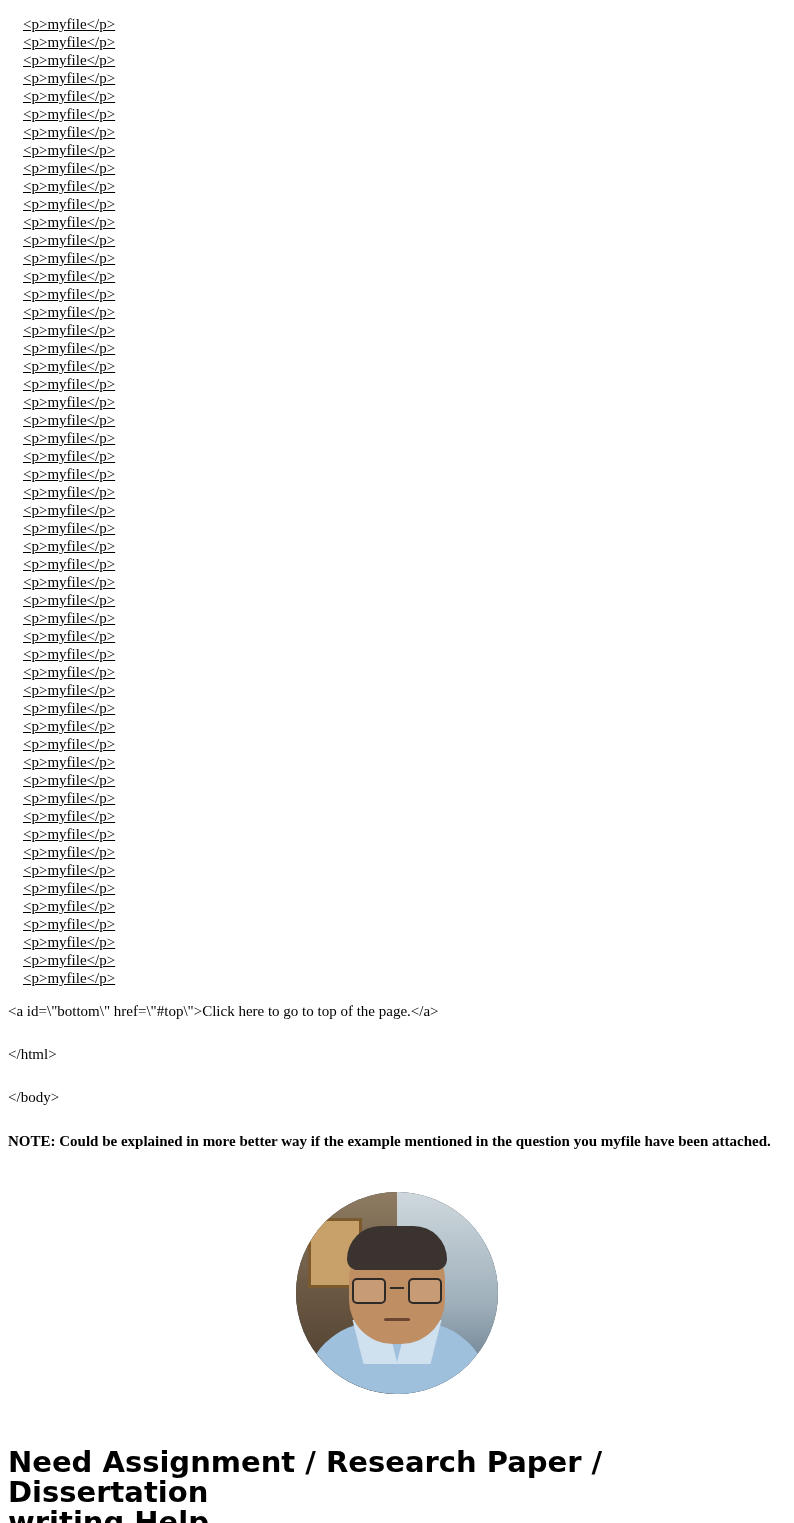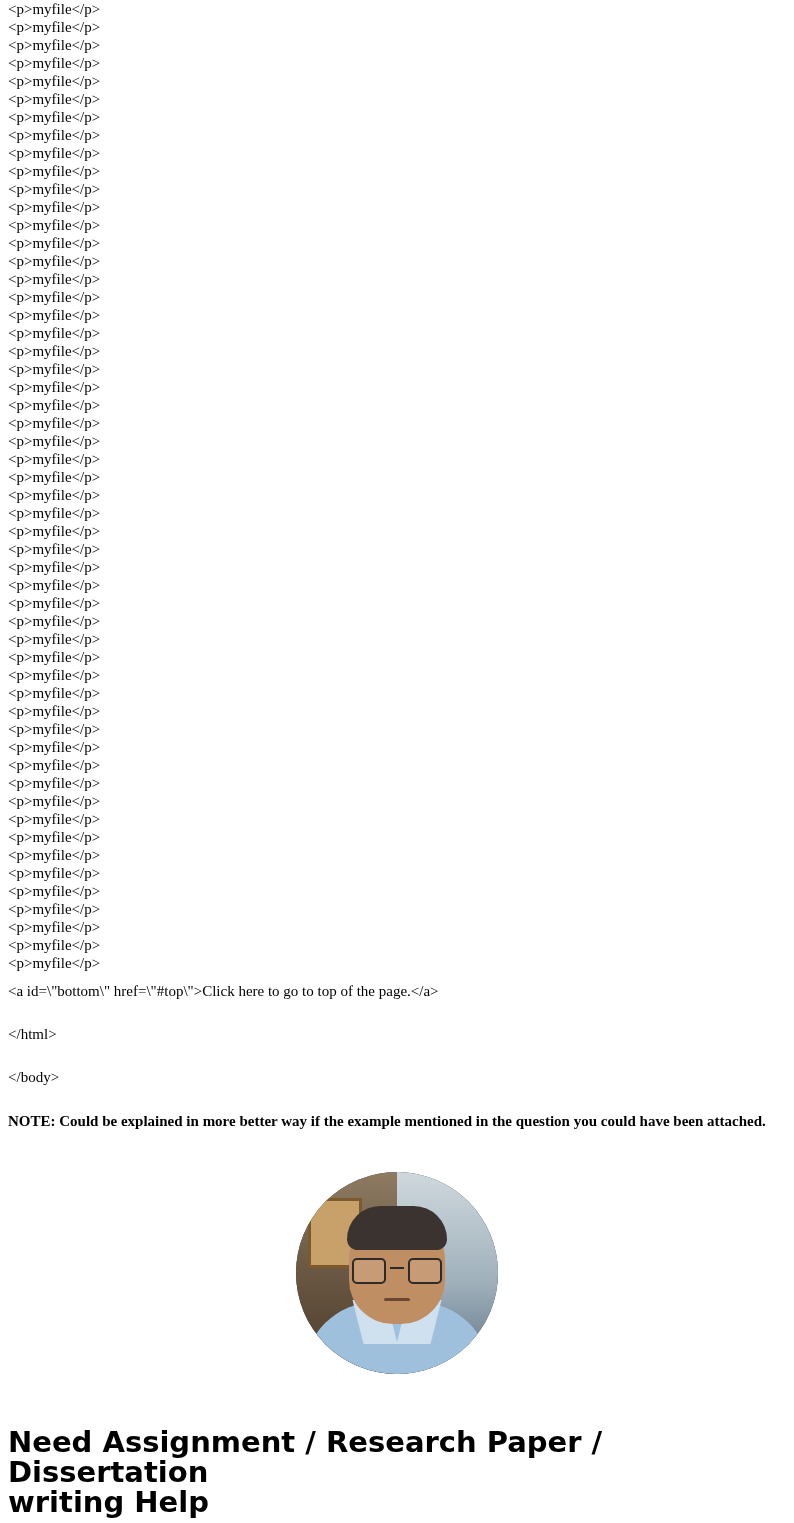--- a/index.html
+++ b/index.html
@@ -13,22 +13,23 @@
     font-family: "Liberation Serif", serif;
     color: #000000;
   }
   .page {
     position: relative;
     width: 794px;
     box-sizing: border-box;
     padding: 0 8px;
   }
   .code-lines {
-    margin: 0;
+    margin: 15px;
     padding: 0;
+    text-decoration: underline;
   }
   .code-line {
     font-family: "Liberation Serif", serif;
     font-size: 15px;
     line-height: 18px;
     white-space: pre;
     margin: 0;
   }
   .anchor-line {
     font-family: "Liberation Serif", serif;
@@ -242,21 +243,21 @@
       <div class="code-line">&lt;p&gt;myfile&lt;/p&gt;</div>
       <div class="code-line">&lt;p&gt;myfile&lt;/p&gt;</div>
     </div>
 
   <div class="anchor-line">&lt;a id=\"bottom\" href=\"#top\"&gt;Click here to go to top of the page.&lt;/a&gt;</div>
 
   <div class="tag-line">&lt;/html&gt;</div>
 
   <div class="tag-line">&lt;/body&gt;</div>
 
-  <div class="note">NOTE: Could be explained in more better way if the example mentioned in the question you could have been attached.</div>
+  <div class="note">NOTE: Could be explained in more better way if the example mentioned in the question you myfile have been attached.</div>
 
   <div class="avatar-wrap">
     <div class="avatar">
       <div class="av-bg-left"></div>
       <div class="av-bg-right"></div>
       <div class="av-frame"></div>
       <div class="av-shoulders"></div>
       <div class="av-collar-l"></div>
       <div class="av-collar-r"></div>
       <div class="av-neck"></div>

